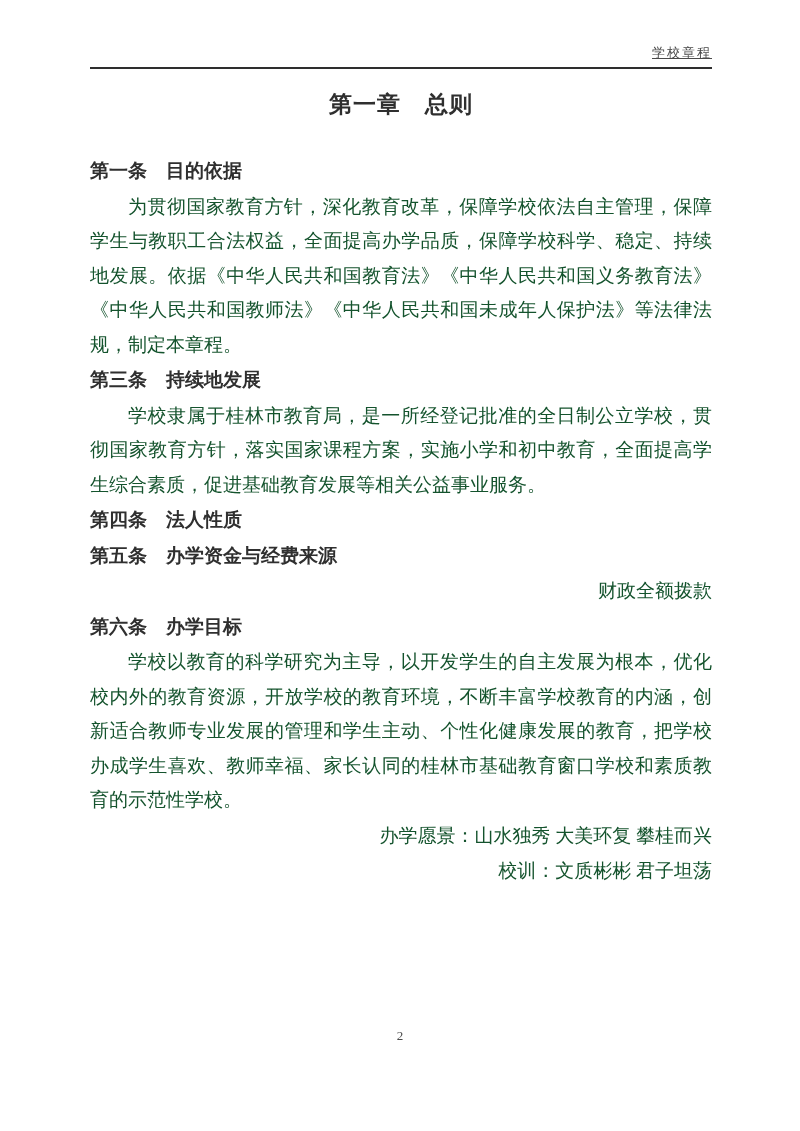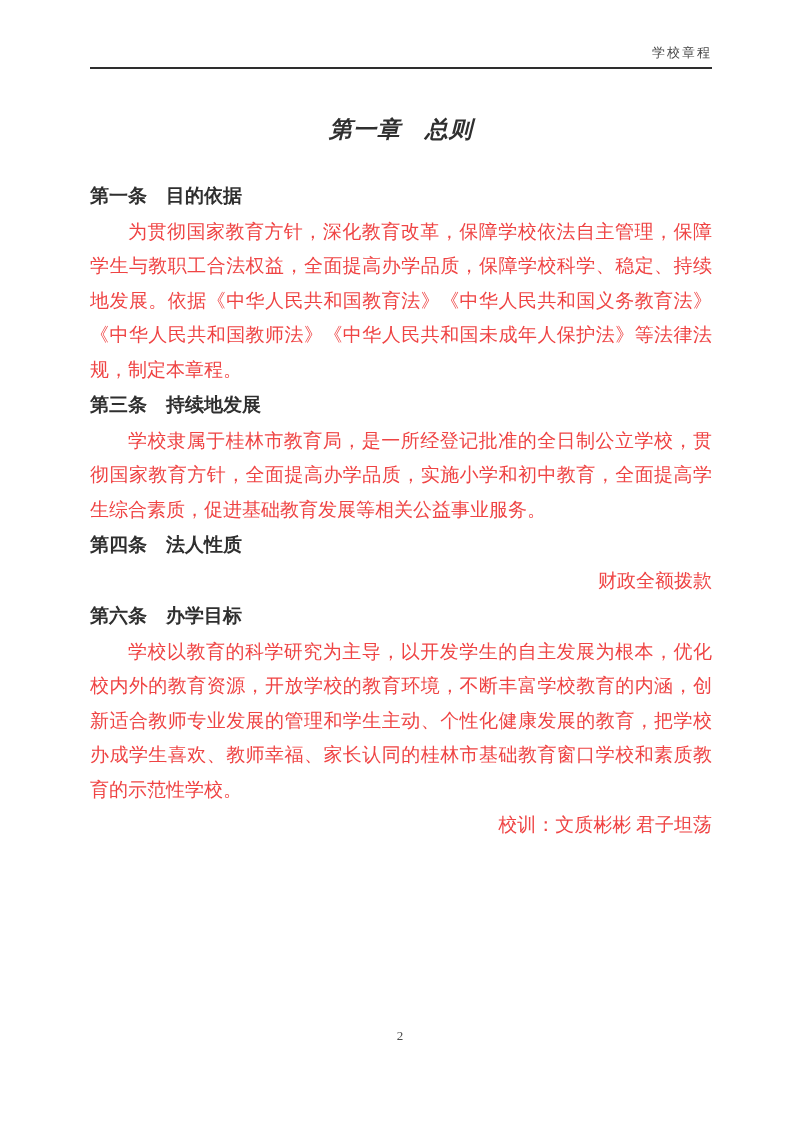--- a/index.html
+++ b/index.html
@@ -23,46 +23,46 @@
     top: 44px;
     width: 622px;
   }
   .doc-header {
     text-align: right;
     font-size: 13px;
     letter-spacing: 2px;
     color: #4a4a4a;
     padding-bottom: 5px;
     border-bottom: 2px solid #2e2e2e;
+    text-decoration: underline;
   }
   .chapter-title {
-    margin-top: 45px;
+    margin-top: 20px;
     text-align: center;
     font-size: 23px;
     font-weight: bold;
     color: #2f2f2f;
     letter-spacing: 1px;
-    font-style: italic;
   }
   .articles {
     margin-top: 34px;
     font-size: 19px;
     line-height: 34.5px;
   }
   .article-heading {
     margin: 1px 0;
     font-size: 19px;
     font-weight: bold;
     color: #2f2f2f;
   }
   .article-body {
     margin: 1px 0;
     text-indent: 2em;
     text-align: justify;
-    color: #ef4444;
+    color: #14532d;
   }
   .article-body.no-justify {
     text-align: right;
   }
   .page-number {
     position: absolute;
     left: 0;
     right: 0;
     top: 1028px;
     text-align: center;
@@ -83,34 +83,36 @@
     <div class="articles">
 
       <section>
         <h2 class="article-heading">第一条　目的依据</h2>
         <p class="article-body">为贯彻国家教育方针，深化教育改革，保障学校依法自主管理，保障学生与教职工合法权益，全面提高办学品质，保障学校科学、稳定、持续地发展。依据《中华人民共和国教育法》《中华人民共和国义务教育法》《中华人民共和国教师法》《中华人民共和国未成年人保护法》等法律法规，制定本章程。</p>
       </section>
 
 
       <section>
         <h2 class="article-heading">第三条　持续地发展</h2>
-        <p class="article-body">学校隶属于桂林市教育局，是一所经登记批准的全日制公立学校，贯彻国家教育方针，全面提高办学品质，实施小学和初中教育，全面提高学生综合素质，促进基础教育发展等相关公益事业服务。</p>
+        <p class="article-body">学校隶属于桂林市教育局，是一所经登记批准的全日制公立学校，贯彻国家教育方针，落实国家课程方案，实施小学和初中教育，全面提高学生综合素质，促进基础教育发展等相关公益事业服务。</p>
       </section>
 
       <section>
         <h2 class="article-heading">第四条　法人性质</h2>
       </section>
 
       <section>
+        <h2 class="article-heading">第五条　办学资金与经费来源</h2>
         <p class="article-body no-justify">财政全额拨款</p>
       </section>
 
       <section>
         <h2 class="article-heading">第六条　办学目标</h2>
         <p class="article-body">学校以教育的科学研究为主导，以开发学生的自主发展为根本，优化校内外的教育资源，开放学校的教育环境，不断丰富学校教育的内涵，创新适合教师专业发展的管理和学生主动、个性化健康发展的教育，把学校办成学生喜欢、教师幸福、家长认同的桂林市基础教育窗口学校和素质教育的示范性学校。</p>
+        <p class="article-body no-justify">办学愿景：山水独秀 大美环复 攀桂而兴</p>
         <p class="article-body no-justify">校训：文质彬彬 君子坦荡</p>
       </section>
 
     </div>
   </div>
 
   <div class="page-number">2</div>
 </div>
 
 </body></html>

